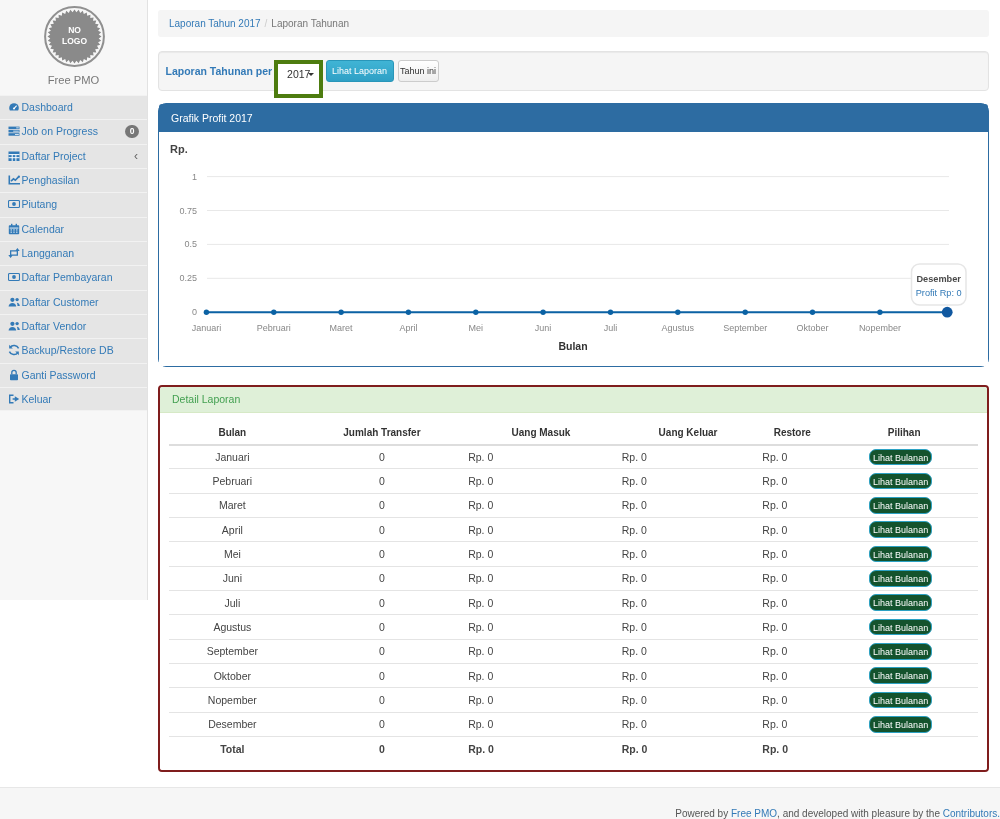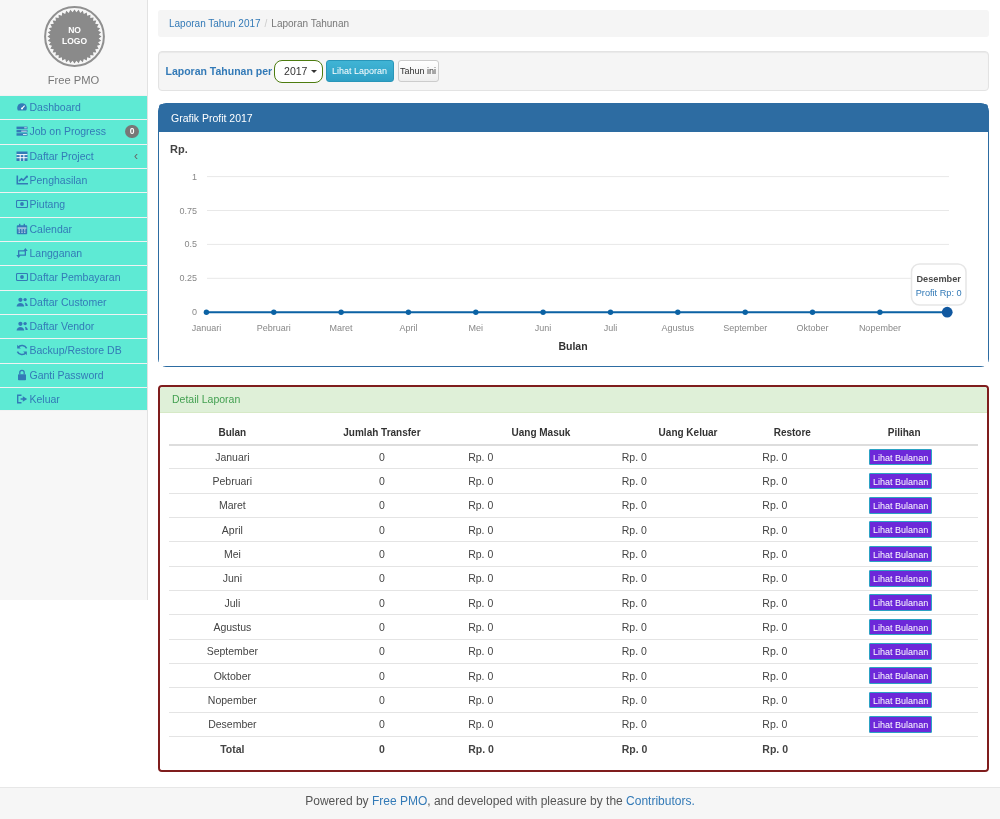--- a/index.html
+++ b/index.html
@@ -2,53 +2,53 @@
 <html><head>
 <meta charset="utf-8">
 <style>
 * { margin:0; padding:0; box-sizing:border-box; }
 html,body { width:1000px; height:819px; font-family:"Liberation Sans",sans-serif; background:#fff; overflow:hidden; }
 a { text-decoration:none; }
 .sidebar { position:absolute; left:0; top:0; width:148px; height:600px; background:#f7f7f7; border-right:1px solid #e2e2e2; }
 .logo { position:absolute; left:43px; top:5px; }
 .brand { position:absolute; top:74px; width:147px; text-align:center; font-size:11.2px; color:#787878; }
 .menu { position:absolute; top:95px; left:0; width:147px; list-style:none; }
-.menu li { position:relative; height:24.35px; line-height:23.35px; background:#5eead4; border-top:1px solid #f2f2f2; color:#337ab7; font-size:10.5px; padding-left:16px; white-space:nowrap; }
+.menu li { position:relative; height:24.35px; line-height:23.35px; background:#e5e5e5; border-top:1px solid #f2f2f2; color:#337ab7; font-size:10.5px; padding-left:8px; white-space:nowrap; }
 .menu li:last-child { border-bottom:1px solid #f2f2f2; }
 .menu li svg { vertical-align:-2px; margin-right:1.5px; }
 .badge { position:absolute; right:8px; top:5px; background:#777; color:#fff; border-radius:8px; font-size:8.5px; line-height:13px; height:13px; min-width:14px; text-align:center; font-weight:bold; }
 .chev { position:absolute; right:9px; top:0; color:#666; font-size:12px; }
 .main { margin-left:148px; padding:10px 11px 0 10px; }
 .breadcrumb { height:27px; line-height:27px; background:#f5f5f5; border-radius:3px; padding:0 11px; font-size:10px; color:#777; margin-bottom:14px; }
 .breadcrumb a { color:#337ab7; }
 .breadcrumb .sep { color:#ccc; padding:0 4px; }
 .well { height:40px; background:#f5f5f5; border:1px solid #e3e3e3; border-radius:4px; box-shadow:inset 0 1px 1px rgba(0,0,0,.05); margin-bottom:12px; padding:8px 6.5px; }
 .well .lbl { display:inline-block; font-weight:bold; color:#337ab7; font-size:10.5px; line-height:22px; vertical-align:top; }
-.sel { display:inline-block; position:relative; width:49px; height:23px; background:#fff; border:1px solid #4d7c0f; border-radius:8px; margin-left:2px; vertical-align:top; font-size:10.5px; color:#333; line-height:20px; padding-left:9px; }
+.sel { display:inline-block; position:relative; width:49px; height:38px; background:#fff; border:4px solid #4d7c0f; border-radius:0; margin-left:2px; vertical-align:top; font-size:10.5px; color:#333; line-height:20px; padding-left:9px; }
 .sel .car { position:absolute; right:5px; top:9px; width:0; height:0; border-left:3px solid transparent; border-right:3px solid transparent; border-top:3.5px solid #333; }
 .btn { display:inline-block; height:22px; line-height:20px; border-radius:3px; font-size:9px; text-align:center; vertical-align:top; }
 .btn-info { background:linear-gradient(#40b4d5,#2fa0c5); border:1px solid #2996b9; color:#fff; width:68px; margin-left:2.5px; }
 .btn-default { background:linear-gradient(#fff,#eee); border:1px solid #ccc; color:#333; width:41px; margin-left:4px; }
 .panel-primary { border:1px solid #2d6ca2; border-radius:8px; margin-bottom:18px; }
 .panel-primary .hd { background:#2d6ca2; color:#fff; height:28px; line-height:28px; padding:0 12px; font-size:10.5px; border-radius:3px 3px 0 0; }
 .panel-primary .bd { position:relative; height:234px; background:#fff; border-radius:0 0 3px 3px; }
 .panel-success { border:2px solid #7f1d1d; border-radius:4px; }
 .panel-success .hd { background:#dff0d8; color:#43a051; height:26px; line-height:25px; padding:0 12px; font-size:10.5px; border-bottom:1px solid #d6e9c6; border-radius:3px 3px 0 0; }
 .panel-success .bd { background:#fff; padding:9px 9px 9px; border-radius:0 0 3px 3px; }
 table { width:100%; border-collapse:collapse; font-size:10.5px; color:#444; }
 th { font-size:10px; color:#333; }
 th,td { height:23.35px; padding:0; font-weight:normal; }
 thead th { border-bottom:2px solid #ddd; height:22.5px; font-weight:bold; }
 tbody td, tbody th { border-top:1px solid #e4e4e4; height:24.33px; }
 tbody tr:first-child td { border-top:none; }
 .c { text-align:center; }
 .r { padding-right:8px; }
 .tot td { font-weight:bold; }
-.btn-sm { display:inline-block; margin-right:7px; width:63px; height:16.5px; line-height:16px; background:#6d28d9; border:1px solid #2ca2c4; border-radius:1px; color:#fff; font-size:9px; }
-.footer { position:absolute; left:0; right:0; bottom:0; height:32px; background:#f6f6f6; border-top:1px solid #e7e7e7; text-align:center; font-size:12px; color:#555; padding-top:6px; }
+.btn-sm { display:inline-block; margin-right:7px; width:63px; height:16.5px; line-height:16px; background:#14532d; border:1px solid #2ca2c4; border-radius:7px; color:#fff; font-size:9px; }
+.footer { position:absolute; left:0; right:0; bottom:0; height:32px; background:#f6f6f6; border-top:1px solid #e7e7e7; text-align:right; font-size:10px; color:#555; padding-top:20px; }
 .footer a { color:#337ab7; }
 </style>
 </head>
 <body>
 <div class="sidebar">
   <div class="logo">
   <svg width="63" height="63" viewBox="0 0 63 63">
     <circle cx="31.5" cy="31.5" r="29.4" fill="none" stroke="#909090" stroke-width="2"></circle>
     <polygon fill="#8a8a8a" points="31.5,4.5 33.4,7.3 35.7,4.8 37.2,7.9 39.8,5.8 40.8,9.0 43.8,7.4 44.2,10.8 47.4,9.7 47.3,13.0 50.6,12.4 50.0,15.7 53.3,15.6 52.2,18.8 55.6,19.2 54.0,22.2 57.2,23.2 55.1,25.8 58.2,27.3 55.7,29.6 58.5,31.5 55.7,33.4 58.2,35.7 55.1,37.2 57.2,39.8 54.0,40.8 55.6,43.8 52.2,44.2 53.3,47.4 50.0,47.3 50.6,50.6 47.3,50.0 47.4,53.3 44.2,52.2 43.8,55.6 40.8,54.0 39.8,57.2 37.2,55.1 35.7,58.2 33.4,55.7 31.5,58.5 29.6,55.7 27.3,58.2 25.8,55.1 23.2,57.2 22.2,54.0 19.2,55.6 18.8,52.2 15.6,53.3 15.7,50.0 12.4,50.6 13.0,47.3 9.7,47.4 10.8,44.2 7.4,43.8 9.0,40.8 5.8,39.8 7.9,37.2 4.8,35.7 7.3,33.4 4.5,31.5 7.3,29.6 4.8,27.3 7.9,25.8 5.8,23.2 9.0,22.2 7.4,19.2 10.8,18.8 9.7,15.6 13.0,15.7 12.4,12.4 15.7,13.0 15.6,9.7 18.8,10.8 19.2,7.4 22.2,9.0 23.2,5.8 25.8,7.9 27.3,4.8 29.6,7.3"></polygon>
     <text x="31.5" y="27.5" font-size="8.5" font-weight="bold" fill="#fff" text-anchor="middle">NO</text>

